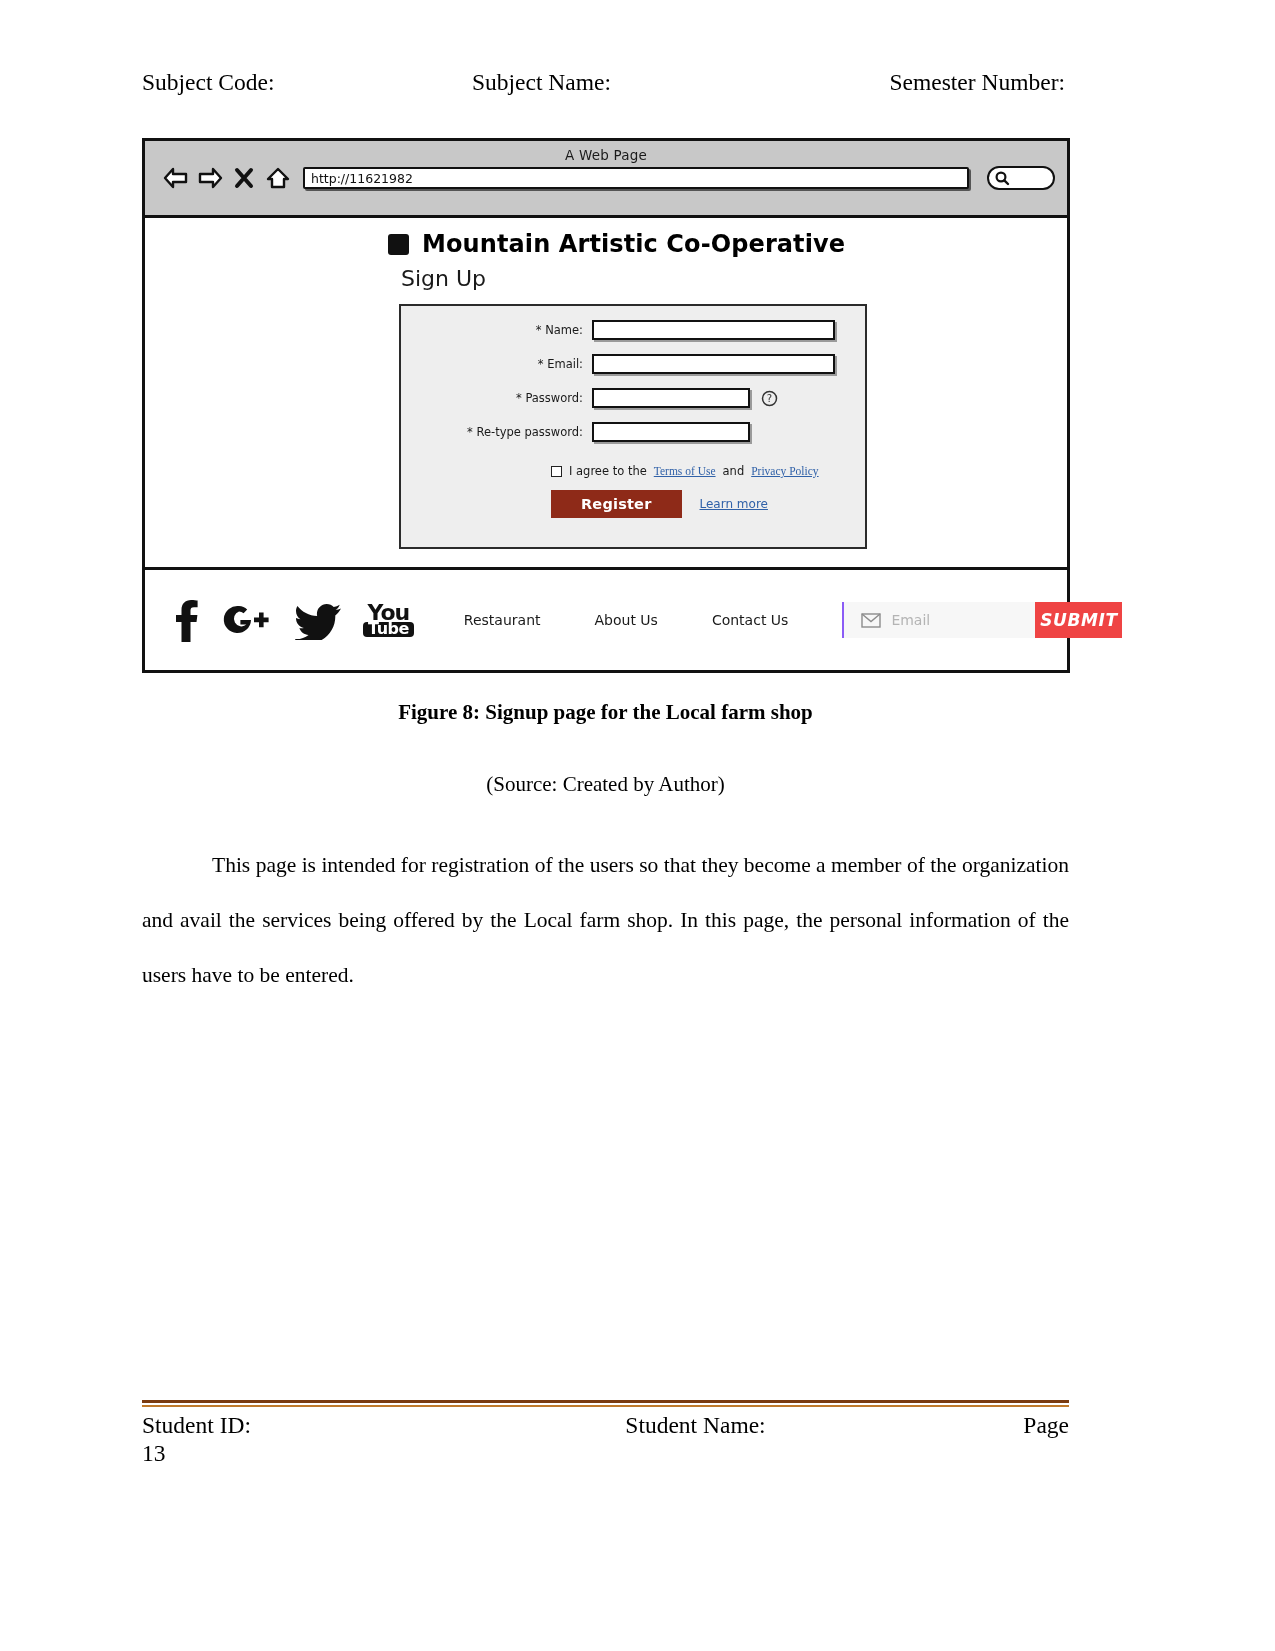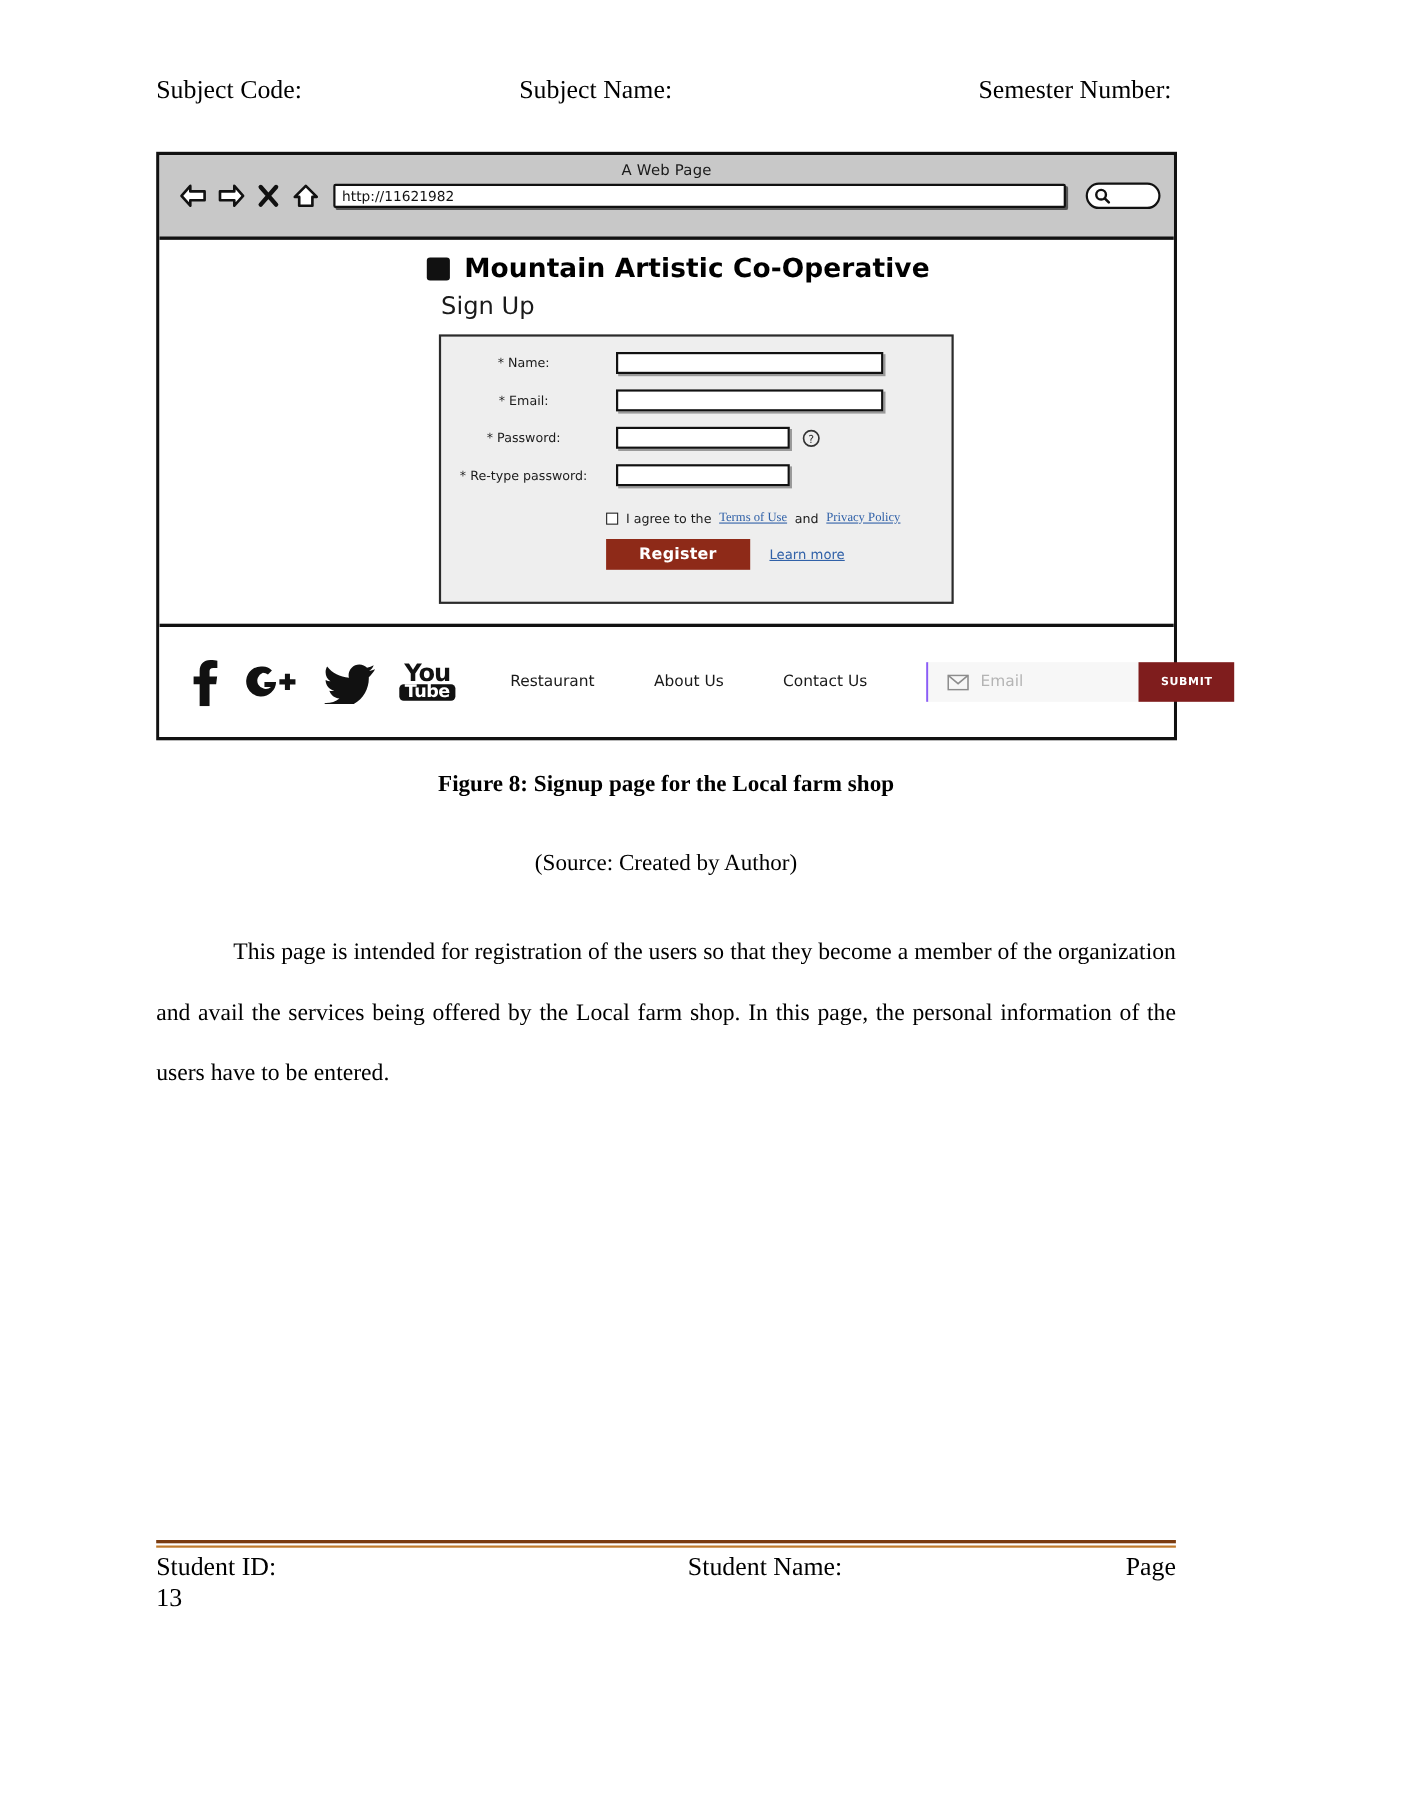--- a/index.html
+++ b/index.html
@@ -136,25 +136,26 @@
     background:#eeeeee;
     border:2px solid #2b2b2b;
     box-sizing:border-box;
   }
   .form-row{
     display:flex;align-items:center;
     margin-top:14px;
   }
   .form-row .lbl{
     width:150px;
-    text-align:center;
+    text-align:right;
     padding-right:9px;
     font-size:11.5px;
     color:#1a1a1a;
     font-family:"DejaVu Sans", sans-serif;
+    padding-left:32px;
   }
   .fld{
     height:20px;
     background:#fff;
     border:2px solid #111;
     box-shadow:2px 2px 0 #9a9a9a;
     box-sizing:border-box;
   }
   .fld.w-long{width:243px;}
   .fld.w-short{width:158px;}
@@ -239,28 +240,29 @@
     flex:1;
     background:#f7f7f7;
     display:flex;align-items:center;
     gap:10px;
     padding-left:17px;
     color:#b4b4b4;
     font-size:14px;
     font-family:"DejaVu Sans", sans-serif;
   }
   .btn-submit{
-    background:#7f1d1d;
+    background:#ef4444;
     color:#fff;
-    font-size:10px;
+    font-size:17px;
     font-weight:bold;
     letter-spacing:.6px;
     display:flex;align-items:center;justify-content:center;
     width:87px;
     font-family:"DejaVu Sans", sans-serif;
+    font-style:italic;
   }
 
   
   .caption{
     position:absolute;
     left:142px;top:700px;
     width:927px;
     text-align:center;
     font-size:21px;
     font-weight:bold;

